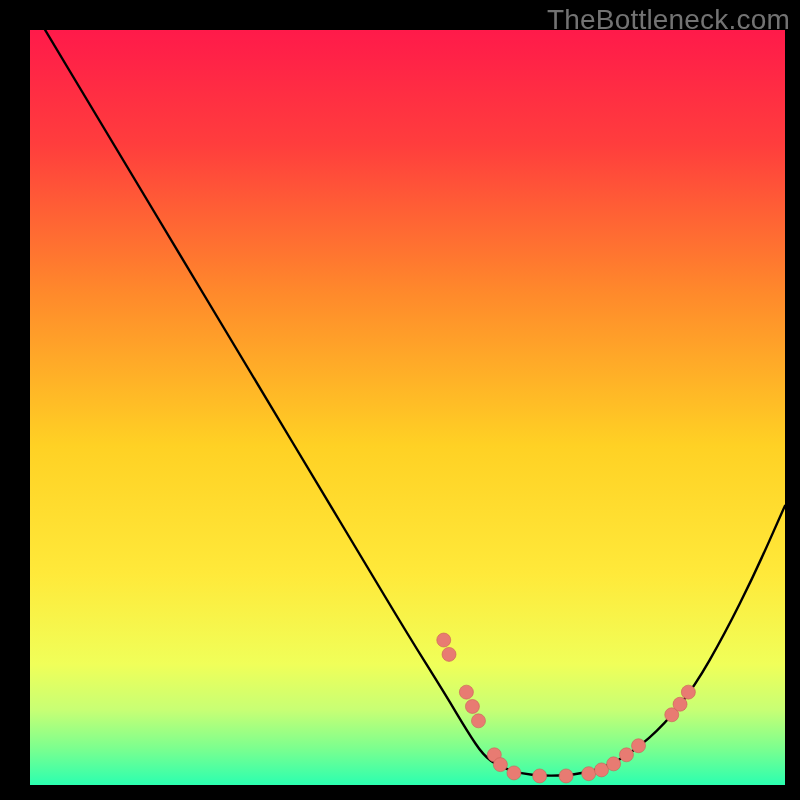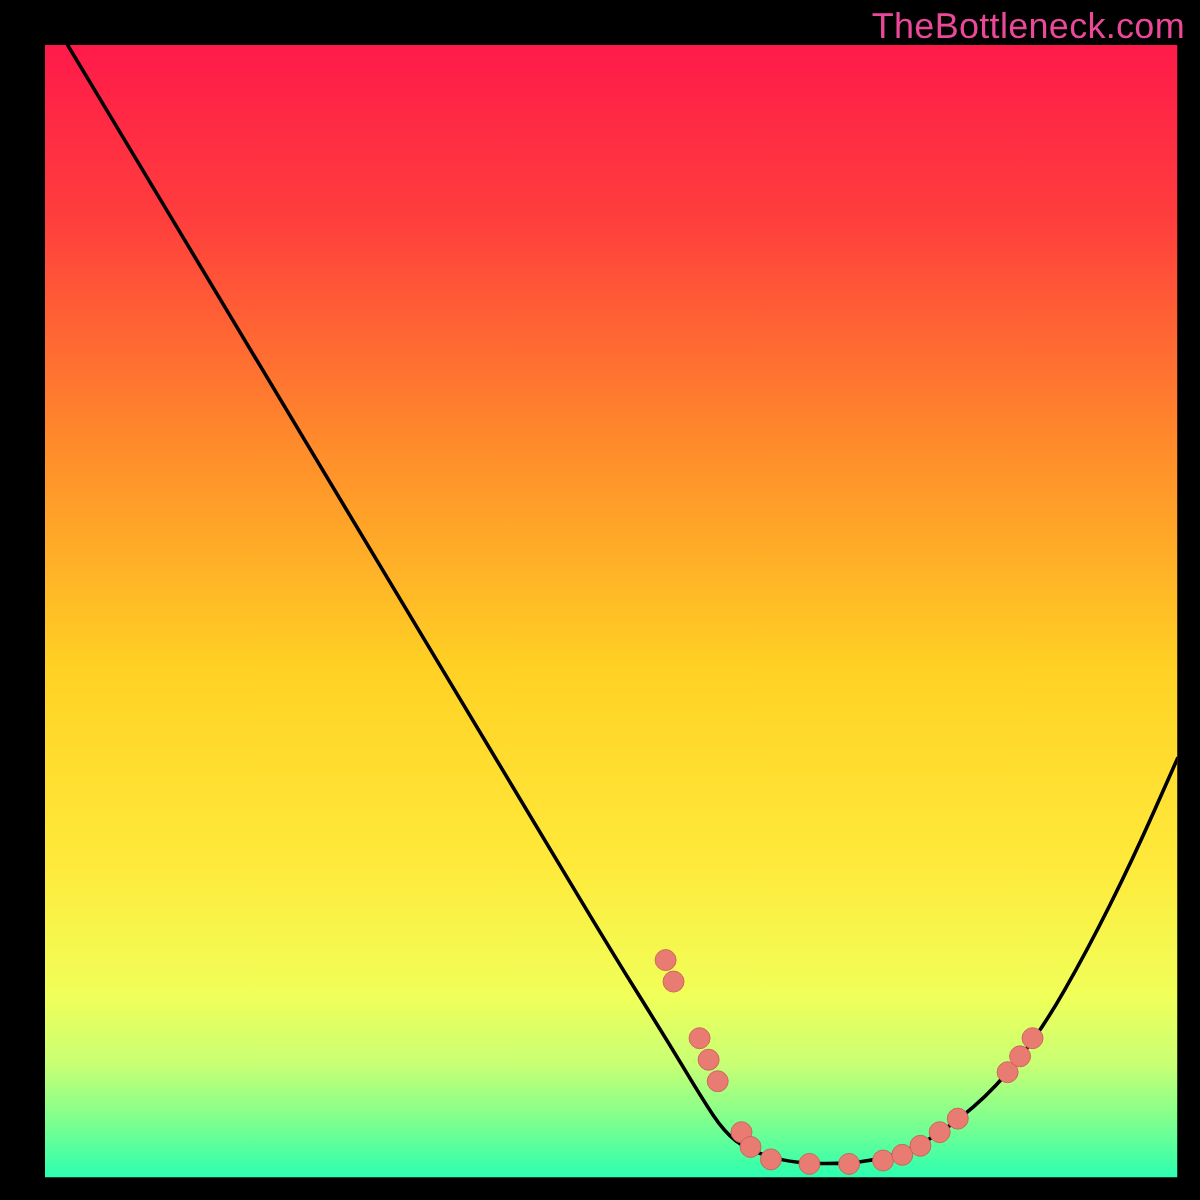--- a/index.html
+++ b/index.html
@@ -13,23 +13,23 @@
   .outer {
     position: relative;
     width: 800px;
     height: 800px;
     background: #000000;
   }
   .watermark {
     position: absolute;
     top: 4px;
     right: 10px;
-    color: #ec4899;
+    color: #737373;
     font-family: Arial, Helvetica, sans-serif;
-    font-size: 24px;
+    font-size: 28px;
     font-weight: 500;
     letter-spacing: 0.2px;
     z-index: 10;
   }
   .plot-wrap {
     position: absolute;
     left: 30px;
     top: 30px;
     width: 755px;
     height: 755px;

